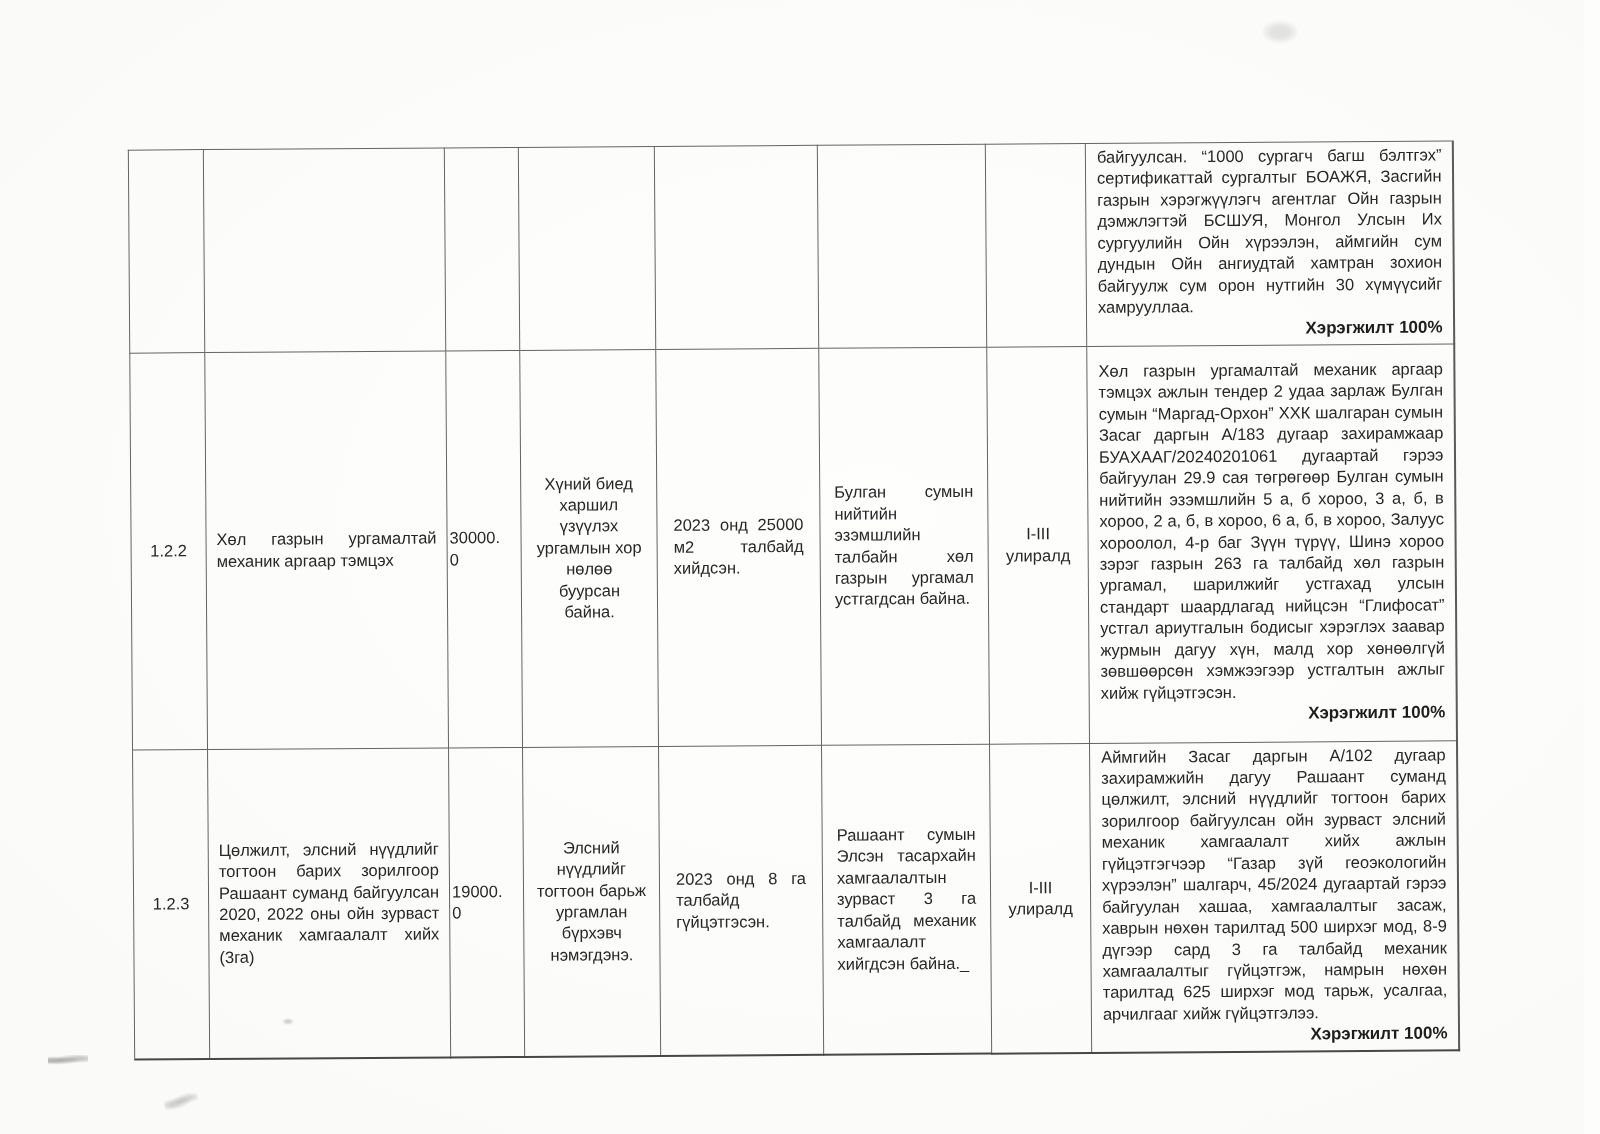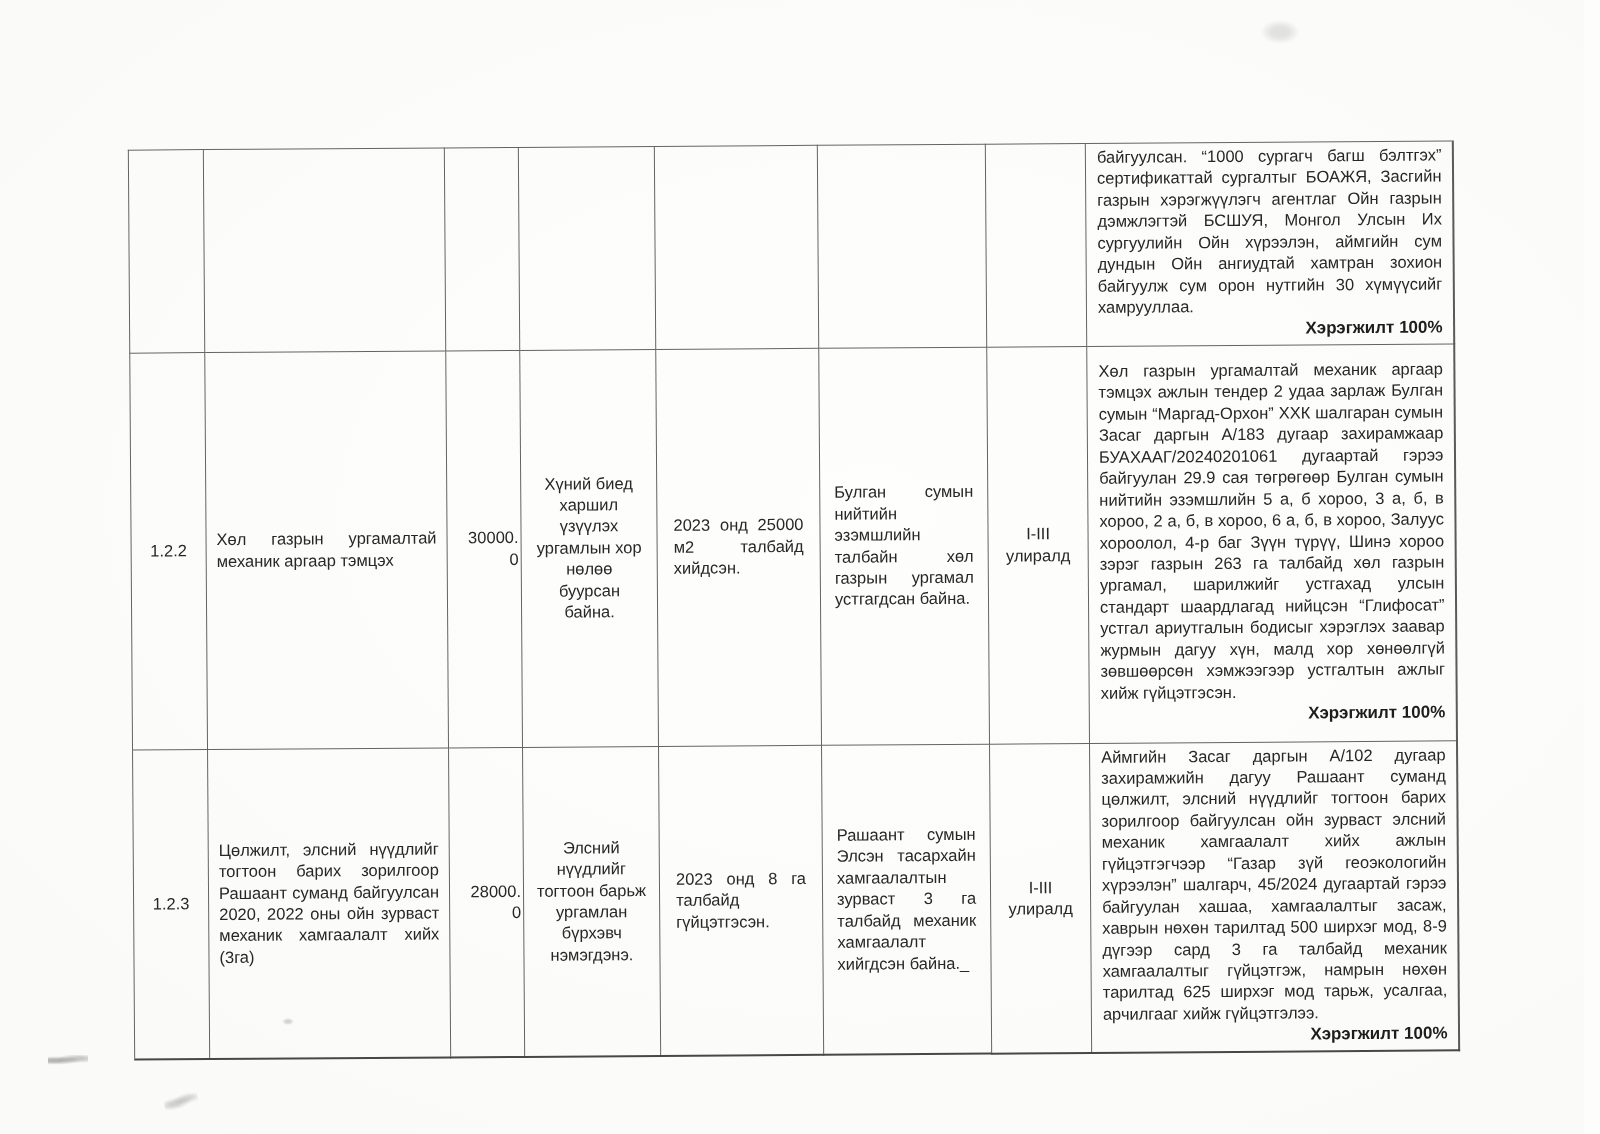--- a/index.html
+++ b/index.html
@@ -48,21 +48,21 @@
   td.c6{text-align:justify;padding:6px 14px;}
   td.c7{text-align:center;padding:4px 8px;}
   td.c8{vertical-align:top;padding:3px 10px 5px 11px;}
   .impl-body{text-align:justify;}
   .impl-status{
     font-weight:bold;
     text-align:right;
     font-size:17px;
     color:#1d1d1d;
   }
-  .budget-line{display:block;text-align:right;}
+  .budget-line{display:block;text-align:left;}
   
   .smudge{position:absolute;pointer-events:none;}
   .sm1{
     left:48px;top:1055px;width:40px;height:10px;
     background:
       radial-gradient(ellipse at 18% 55%, rgba(100,100,100,.45) 0 16%, transparent 55%),
       radial-gradient(ellipse at 75% 35%, rgba(120,120,120,.38) 0 14%, transparent 50%);
     filter:blur(.4px);
   }
   .sm2{
@@ -134,21 +134,21 @@
         <td class="c8">
           <div class="impl-body">Хөл газрын ургамалтай механик аргаар тэмцэх ажлын тендер 2 удаа зарлаж Булган сумын “Маргад-Орхон” ХХК шалгаран сумын Засаг даргын А/183 дугаар захирамжаар БУАХААГ/20240201061 дугаартай гэрээ байгуулан 29.9 сая төгрөгөөр Булган сумын нийтийн эзэмшлийн 5 а, б хороо, 3 а, б, в хороо, 2 а, б, в хороо, 6 а, б, в хороо, Залуус хороолол, 4-р баг Зүүн түрүү, Шинэ хороо зэрэг газрын 263 га талбайд хөл газрын ургамал, шарилжийг устгахад улсын стандарт шаардлагад нийцсэн “Глифосат” устгал ариутгалын бодисыг хэрэглэх заавар журмын дагуу хүн, малд хор хөнөөлгүй зөвшөөрсөн хэмжээгээр устгалтын ажлыг хийж гүйцэтгэсэн.</div>
           <div class="impl-status">Хэрэгжилт 100%</div>
         </td>
       </tr>
 
       <tr style="height:299px;">
         <td class="c1">1.2.3</td>
         <td class="c2">Цөлжилт, элсний нүүдлийг тогтоон барих зорилгоор Рашаант суманд байгуулсан 2020, 2022 оны ойн зурваст механик хамгаалалт хийх (3га)</td>
         <td class="c3">
-          <span class="budget-line">28000.</span>
+          <span class="budget-line">19000.</span>
           <span class="budget-line">0</span>
         </td>
         <td class="c4">Элсний нүүдлийг тогтоон барьж ургамлан бүрхэвч нэмэгдэнэ.</td>
         <td class="c5">2023 онд 8 га талбайд гүйцэтгэсэн.</td>
         <td class="c6">Рашаант сумын Элсэн тасархайн хамгаалалтын зурваст 3 га талбайд механик хамгаалалт хийгдсэн байна._</td>
         <td class="c7">I-III улиралд</td>
         <td class="c8">
           <div class="impl-body">Аймгийн Засаг даргын А/102 дугаар захирамжийн дагуу Рашаант суманд цөлжилт, элсний нүүдлийг тогтоон барих зорилгоор байгуулсан ойн зурваст элсний механик хамгаалалт хийх ажлын гүйцэтгэгчээр “Газар зүй геоэкологийн хүрээлэн” шалгарч, 45/2024 дугаартай гэрээ байгуулан хашаа, хамгаалалтыг засаж, хаврын нөхөн тарилтад 500 ширхэг мод, 8-9 дүгээр сард 3 га талбайд механик хамгаалалтыг гүйцэтгэж, намрын нөхөн тарилтад 625 ширхэг мод тарьж, усалгаа, арчилгааг хийж гүйцэтгэлээ.</div>
           <div class="impl-status">Хэрэгжилт 100%</div>
         </td>

